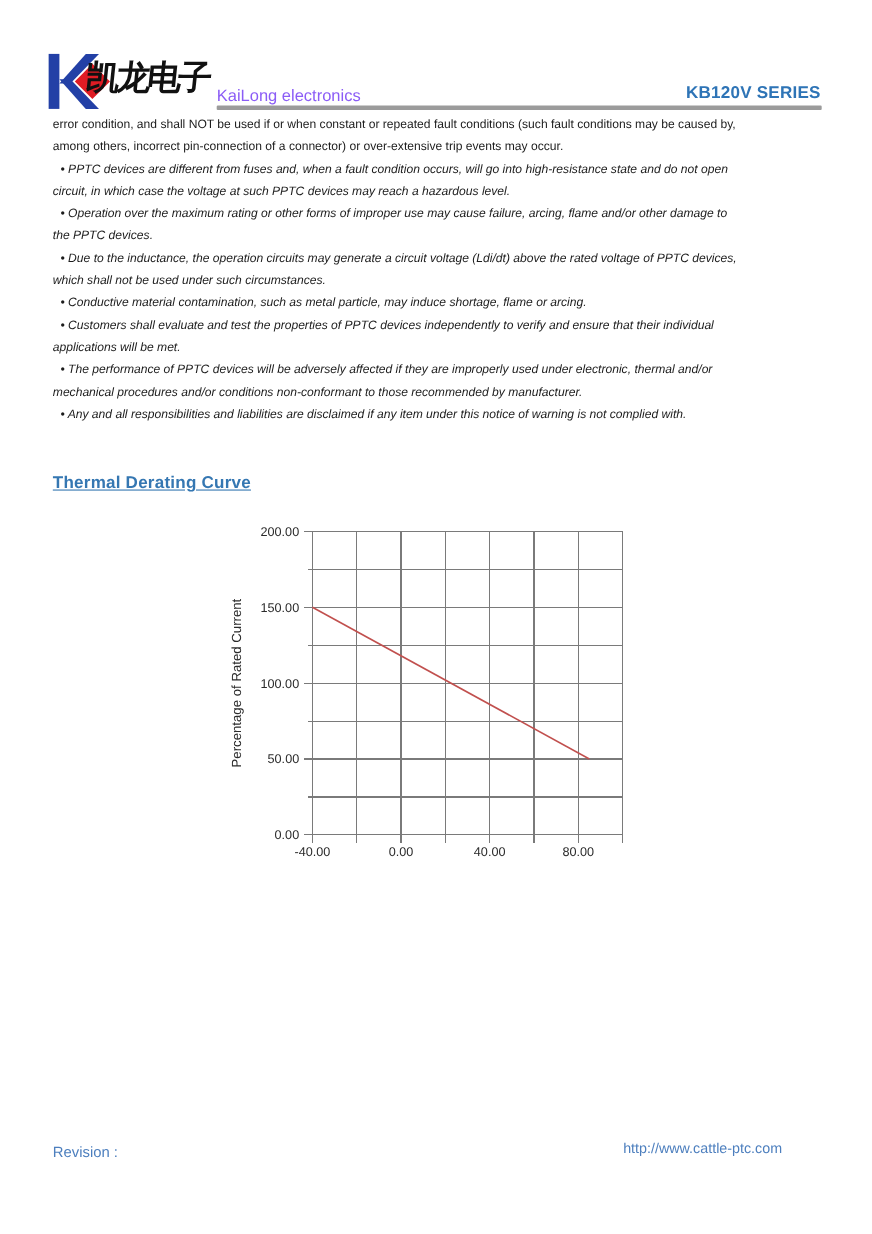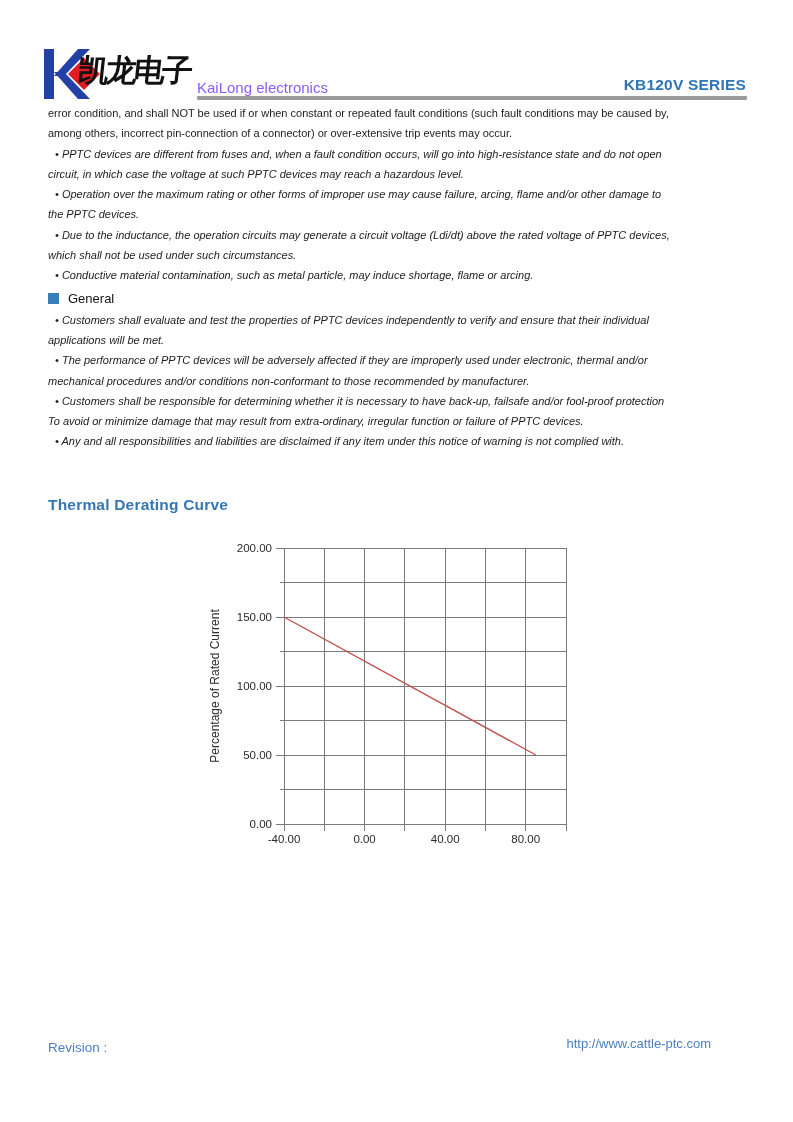--- a/index.html
+++ b/index.html
@@ -42,20 +42,21 @@
     display:flex; align-items:center;
   }
   .gsq {
     display:inline-block; width:11px; height:11px; background:#3a7cb8;
     margin-right:9px; flex:0 0 auto;
   }
 
   .section-title {
     margin:44px 0 0 0; font-size:15.5px; font-weight:bold; color:#3577b2;
     letter-spacing:0.2px;
+    text-decoration:underline;
   }
 
   .chart-wrap { margin:20px 0 0 157px; width:380px; height:330px; }
   .chart-wrap svg { display:block; }
 
   
   .footer-revision {
     position:absolute; left:48px; top:1040px; font-size:13.5px; color:#4d7fbe;
   }
   .footer-url {
@@ -83,31 +84,25 @@
     <p>error condition, and shall NOT be used if or when constant or repeated fault conditions (such fault conditions may be caused by,
 among others, incorrect pin-connection of a connector) or over-extensive trip events may occur.</p>
     <p class="indent">• PPTC devices are different from fuses and, when a fault condition occurs, will go into high-resistance state and do not open
 circuit, in which case the voltage at such PPTC devices may reach a hazardous level.</p>
     <p class="indent">• Operation over the maximum rating or other forms of improper use may cause failure, arcing, flame and/or other damage to
 the PPTC devices.</p>
     <p class="indent">• Due to the inductance, the operation circuits may generate a circuit voltage (Ldi/dt) above the rated voltage of PPTC devices,
 which shall not be used under such circumstances.</p>
     <p class="indent">• Conductive material contamination, such as metal particle, may induce shortage, flame or arcing.</p>
 
-    <div class="general-heading">
-      <span class="gsq"></span>
-      <span>General</span>
-    </div>
 
     <p class="indent">• Customers shall evaluate and test the properties of PPTC devices independently to verify and ensure that their individual
 applications will be met.</p>
     <p class="indent">• The performance of PPTC devices will be adversely affected if they are improperly used under electronic, thermal and/or
 mechanical procedures and/or conditions non-conformant to those recommended by manufacturer.</p>
-    <p class="indent">• Customers shall be responsible for determining whether it is necessary to have back-up, failsafe and/or fool-proof protection
-To avoid or minimize damage that may result from extra-ordinary, irregular function or failure of PPTC devices.</p>
     <p class="indent">• Any and all responsibilities and liabilities are disclaimed if any item under this notice of warning is not complied with.</p>
 
     <h2 class="section-title">Thermal Derating Curve</h2>
 
     <div class="chart-wrap">
       <svg id="derating-chart" width="380" height="330" viewBox="0 0 380 330">
           <line x1="79" y1="14" x2="79" y2="290" stroke="#7a7a7a" stroke-width="1" shape-rendering="crispEdges"></line>
           <line x1="79" y1="290" x2="79" y2="297" stroke="#7a7a7a" stroke-width="1" shape-rendering="crispEdges"></line>
           <line x1="119.28571428571428" y1="14" x2="119.28571428571428" y2="290" stroke="#7a7a7a" stroke-width="1" shape-rendering="crispEdges"></line>
           <line x1="119.28571428571428" y1="290" x2="119.28571428571428" y2="297" stroke="#7a7a7a" stroke-width="1" shape-rendering="crispEdges"></line>

